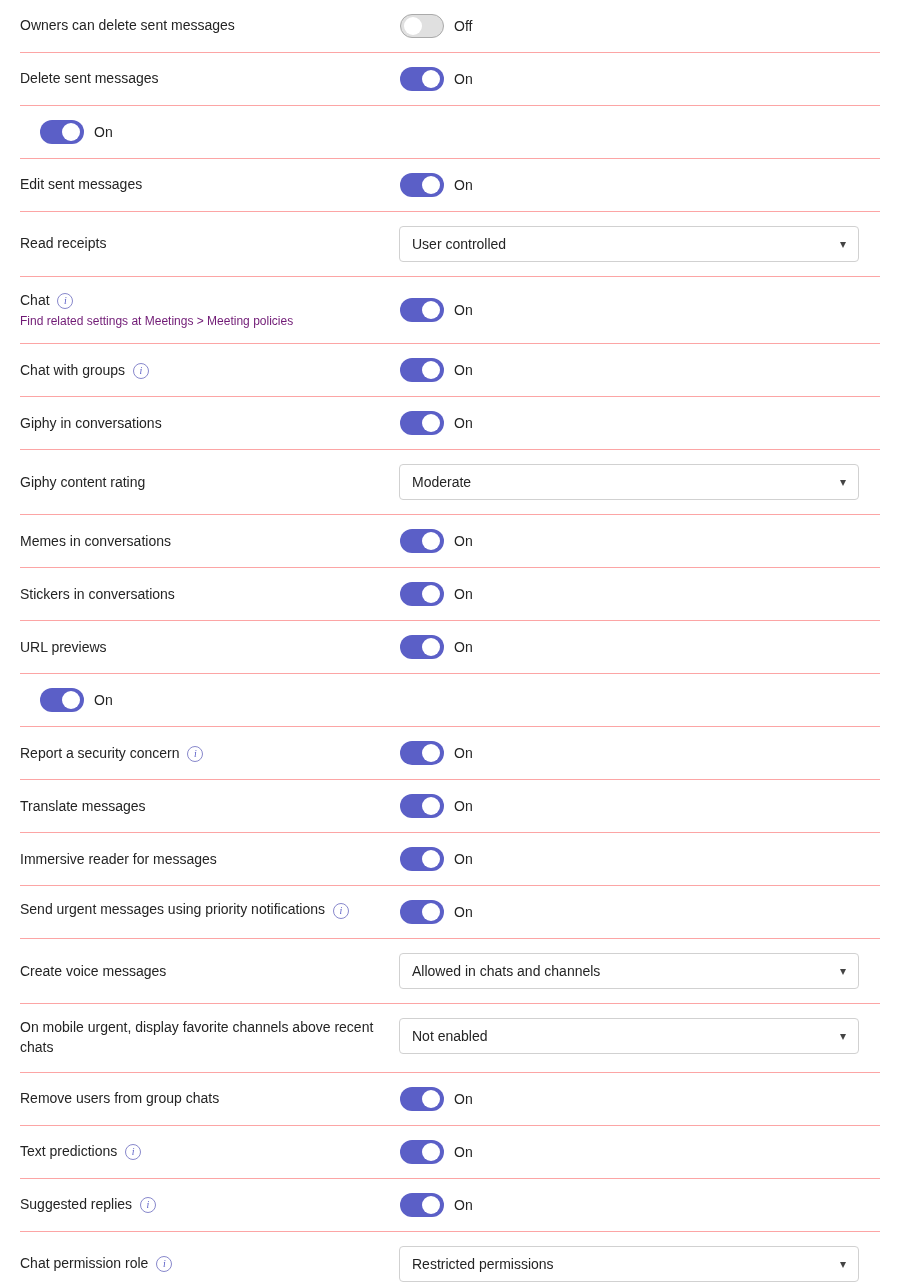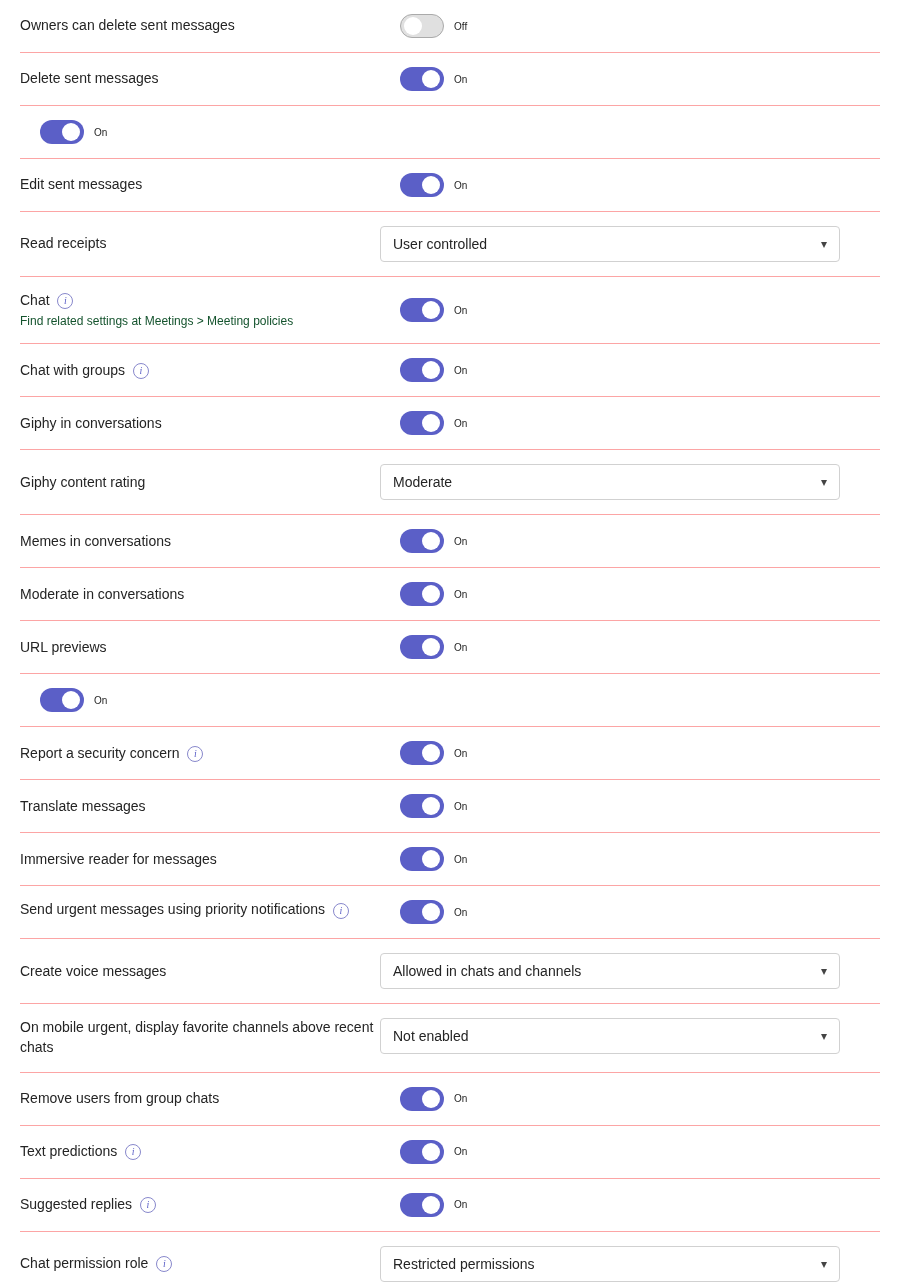--- a/index.html
+++ b/index.html
@@ -31,21 +31,21 @@
     .setting-label {
       flex: 0 0 360px;
       max-width: 360px;
       color: #242424;
       font-size: 14px;
       line-height: 1.4;
     }
 
     .setting-label .sub-text {
       font-size: 12px;
-      color: #14532d;
+      color: #701a75;
       margin-top: 2px;
     }
 
     .setting-label .info-icon {
       display: inline-flex;
       align-items: center;
       justify-content: center;
       width: 16px;
       height: 16px;
       border: 1.5px solid #8888cc;
@@ -103,38 +103,39 @@
 
     .toggle.on .toggle-thumb {
       left: 22px;
     }
 
     .toggle.off .toggle-thumb {
       left: 3px;
     }
 
     .toggle-label {
-      font-size: 10px;
+      font-size: 14px;
       color: #242424;
     }
 
     
     .dropdown-select {
       width: 460px;
       height: 36px;
       border: 1px solid #d1d1d1;
       border-radius: 4px;
       padding: 0 12px;
       font-size: 14px;
       color: #242424;
       background: white;
       display: flex;
       align-items: center;
       justify-content: space-between;
       cursor: pointer;
+      margin-left: 19px;
     }
 
     .dropdown-chevron {
       font-size: 12px;
       color: #444;
     }
   </style>
 </head>
 <body>
 
@@ -223,21 +224,21 @@
     <div class="setting-row">
       <div class="setting-label">Memes in conversations</div>
       <div class="setting-control">
         <div class="toggle on">
           <div class="toggle-thumb"></div>
         </div>
         <span class="toggle-label">On</span>
       </div>
     </div>
     <div class="setting-row">
-      <div class="setting-label">Moderate in conversations</div>
+      <div class="setting-label">Stickers in conversations</div>
       <div class="setting-control">
         <div class="toggle on">
           <div class="toggle-thumb"></div>
         </div>
         <span class="toggle-label">On</span>
       </div>
     </div>
     <div class="setting-row">
       <div class="setting-label">URL previews</div>
       <div class="setting-control">

